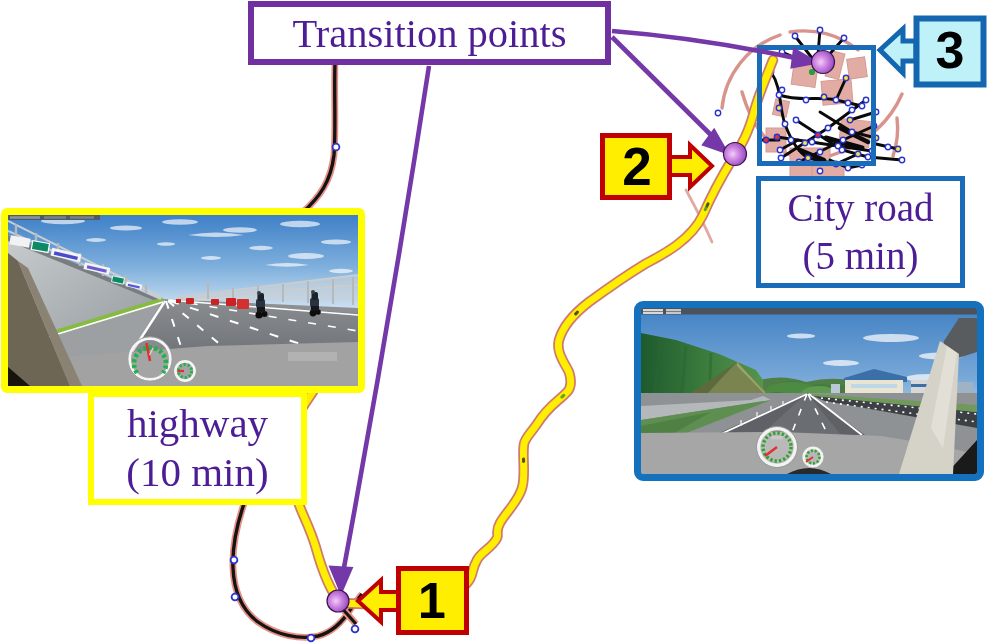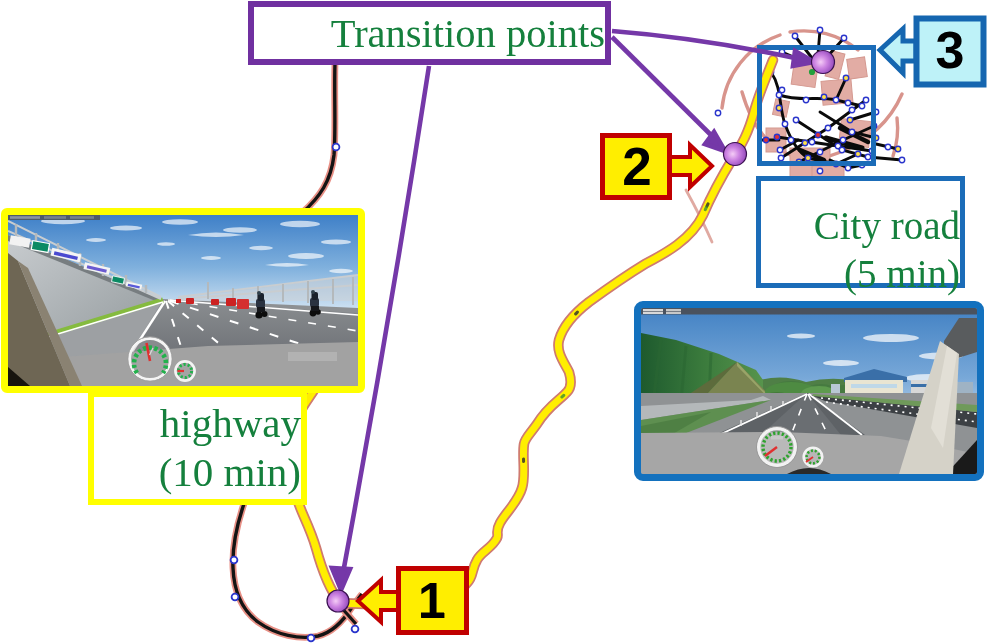--- a/index.html
+++ b/index.html
@@ -1,18 +1,18 @@
 <!DOCTYPE html>
 <html><head>
 <meta charset="utf-8">
 <style>
   html,body{margin:0;padding:0;background:#fff;}
   #canvas{position:relative;width:989px;height:644px;background:#ffffff;overflow:hidden;
           font-family:"Liberation Serif", serif;}
-  .lbl{position:absolute;background:#fff;color:#15803d;text-align:right;box-sizing:border-box;}
+  .lbl{position:absolute;background:#fff;color:#4c1d95;text-align:center;box-sizing:border-box;}
   svg{position:absolute;left:0;top:0;}
 </style>
 </head>
 <body>
 <div id="canvas">
 
 <svg id="base" width="989" height="644" viewBox="0 0 989 644">
 
   <g fill="none" stroke="#d8948c" stroke-width="3.4" stroke-linecap="round">
     <path d="M 722 108 A 86 86 0 0 1 780 35"></path>
@@ -406,21 +406,21 @@
 
   <rect x="0" y="0" width="336" height="6.5" fill="#4a525e"></rect>
   <rect x="2" y="1" width="20" height="2.2" fill="#d8d8d8"></rect>
   <rect x="2" y="3.8" width="20" height="2.2" fill="#d8d8d8"></rect>
   <rect x="25" y="1" width="15" height="2.2" fill="#c8c8c8"></rect>
   <rect x="25" y="3.8" width="15" height="2.2" fill="#c8c8c8"></rect>
 </svg>
 </div>
 
 <div class="lbl" style="left:756px;top:176px;width:209px;height:112px;border:5px solid #1b6cb8;
-     font-size:39px;line-height:48px;padding-top:21px;">City road<br>(5 min)</div>
+     font-size:39px;line-height:48px;padding-top:3px;">City road<br>(5 min)</div>
 
 <svg id="top" width="989" height="644" viewBox="0 0 989 644">
   <defs>
     <radialGradient id="sph" cx="0.40" cy="0.50" r="0.78">
       <stop offset="0" stop-color="#f4ccf6"></stop>
       <stop offset="0.35" stop-color="#cd84e2"></stop>
       <stop offset="0.68" stop-color="#a055c4"></stop>
       <stop offset="0.9" stop-color="#713394"></stop>
       <stop offset="1" stop-color="#45175f"></stop>
     </radialGradient>

